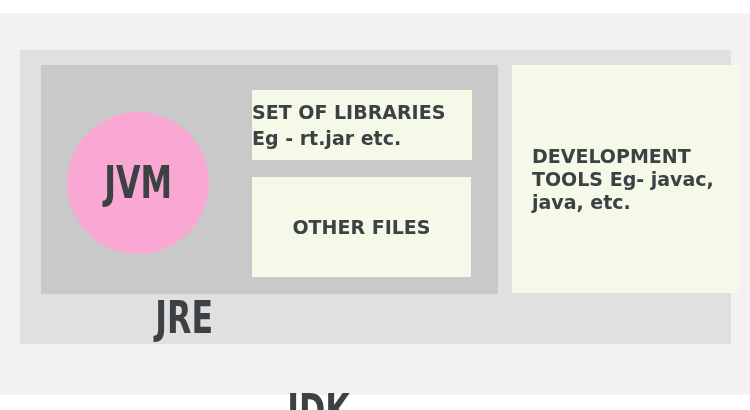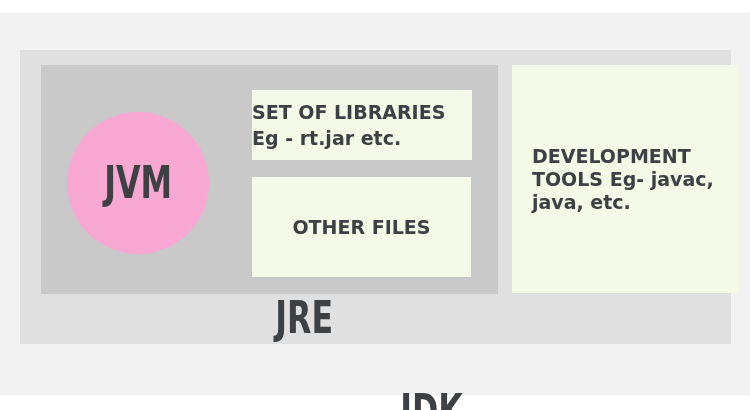--- a/index.html
+++ b/index.html
@@ -48,21 +48,21 @@
     font-weight: bold;
     font-size: 44px;
     line-height: 1;
     color: #3d4144;
     transform: scaleX(0.72);
     white-space: nowrap;
   }
   .label-wrap {
     position: absolute;
     width: 200px;
-    text-align: right;
+    text-align: left;
   }
   .jre-label-wrap { left: 144px; top: 296px; }
   .jdk-label-wrap { left: 275px; top: 345px; margin-top: 44px; }
   .ivory-box {
     position: absolute;
     background: #f4fae7;
     color: #3d4144;
     font-weight: bold;
     font-size: 19px;
     display: flex;

